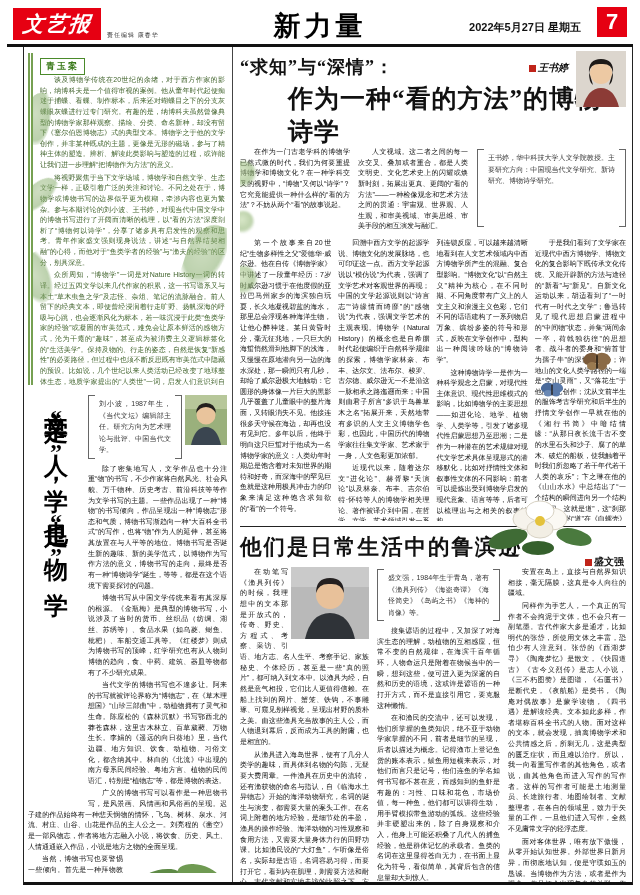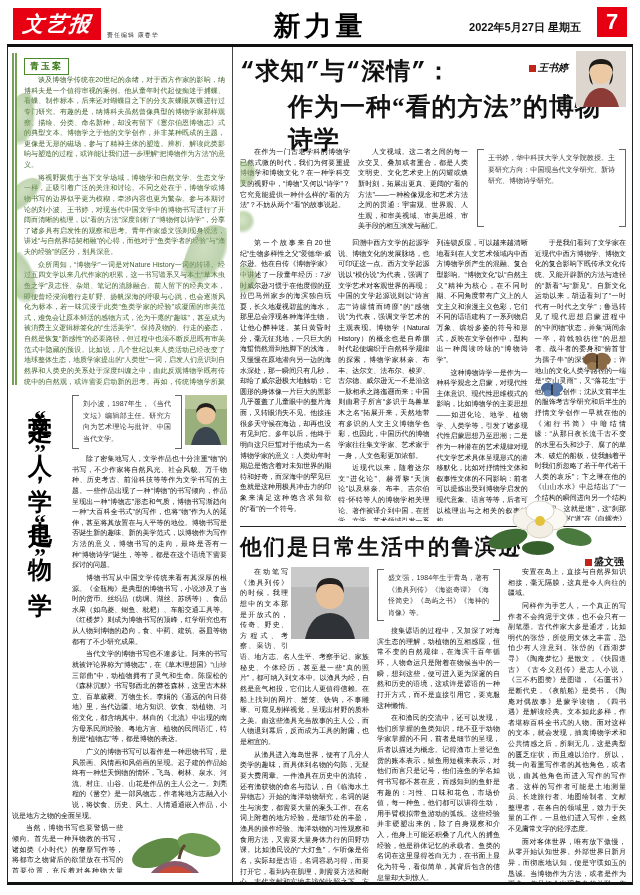--- a/index.html
+++ b/index.html
@@ -18,21 +18,21 @@
                transform:skewX(-6deg); }
   .editor { position:absolute; left:100px; bottom:3px; font-size:6px; color:#333; letter-spacing:1px; }
   .section-title { position:absolute; left:0; right:0; top:2px; text-align:center;
                    font-size:27px; font-weight:900; letter-spacing:4px; color:#000; }
   .dateline { position:absolute; right:52px; top:14px; font-size:11px; font-weight:bold; }
   .pagenum { position:absolute; right:6px; top:1px; width:30px; height:30px; background:#e60012;
              color:#fff; font-size:22px; font-weight:bold; display:flex; align-items:center; justify-content:center; }
   .headrule { height:3px; background:#111; margin-top:1px; }
   
   main { display:flex; height:838px; border-left:1.5px solid #222; border-right:1.5px solid #222;
-         border-bottom:3px solid #111; position:relative; background:#fff; }
+         border-bottom:3px solid #111; position:relative; background:#fff;margin-left:16px; }
   .col-left { width:236px; padding:6px 5px 4px 4px; border-right:1px solid #444; position:relative; }
   .col-right { flex:1; padding:4px 6px 4px 7px; position:relative; }
   p { font-size:7px; line-height:1.52; text-align:justify; text-indent:2em; margin-bottom:2px; }
   
   .qingyuan { border-left:5px double #76a052; padding:2px 2px 2px 7px; height:332px; overflow:hidden; position:relative; }
   .qy-label { display:inline-block; border:1.5px solid #4a8a2a; color:#3a7a1a; font-size:9px;
               font-weight:bold; padding:1px 5px; letter-spacing:2px; background:#fff; position:relative; z-index:2; }
   .qy-title { text-align:center; font-size:21px; font-weight:900; letter-spacing:3px; color:#0f1d08;
               margin:1px 0 5px 0; font-family:"Liberation Serif","DejaVu Serif",serif; }
   .qingyuan p { color:#40632c; }
@@ -44,21 +44,21 @@
             font-family:"Liberation Serif","DejaVu Serif",serif; }
   .bio-box { display:flex; align-items:stretch; gap:3px; margin:2px 0 5px 0; }
   .bracket { width:7px; border:1.5px solid #666; align-self:stretch; }
   .bracket.l { border-right:none; }
   .bracket.r { border-left:none; }
   .bio-text { flex:1; font-size:7px; line-height:1.65; color:#333; text-align:justify; padding:3px 1px; }
   .avatar { flex:none; }
   .fig-float { float:right; width:100px; height:132px; margin:2px 0 0 4px; }
   
   .wang { position:relative; height:470px; overflow:hidden; }
-  .w-hl1 { font-size:24px; font-weight:900; letter-spacing:1px;font-family:Liberation Mono, monospace; }
+  .w-hl1 { font-size:18px; font-weight:900; letter-spacing:1px; }
   .w-hl2 { font-size:25px; font-weight:900; letter-spacing:1px; margin:3px 0 0 48px; }
   .w-headline { position:relative; height:92px; padding-top:4px;
                 font-family:"Liberation Serif","DejaVu Serif",serif; }
   .byline { font-size:10px; font-weight:bold; display:flex; align-items:center; gap:2px; }
   .byline .sq { width:7px; height:7px; background:#c0241a; display:inline-block; }
   .w-byline { position:absolute; right:58px; top:10px;font-style:italic; }
   .intro-row { display:flex; gap:9px; margin-top:4px; }
   .w-intro { width:228px; column-count:2; column-gap:8px; }
   .w-bio { flex:1; }
   .wang-cols { margin-top:6px; column-count:4; column-gap:7px; height:292px; overflow:hidden; column-fill:auto; }

